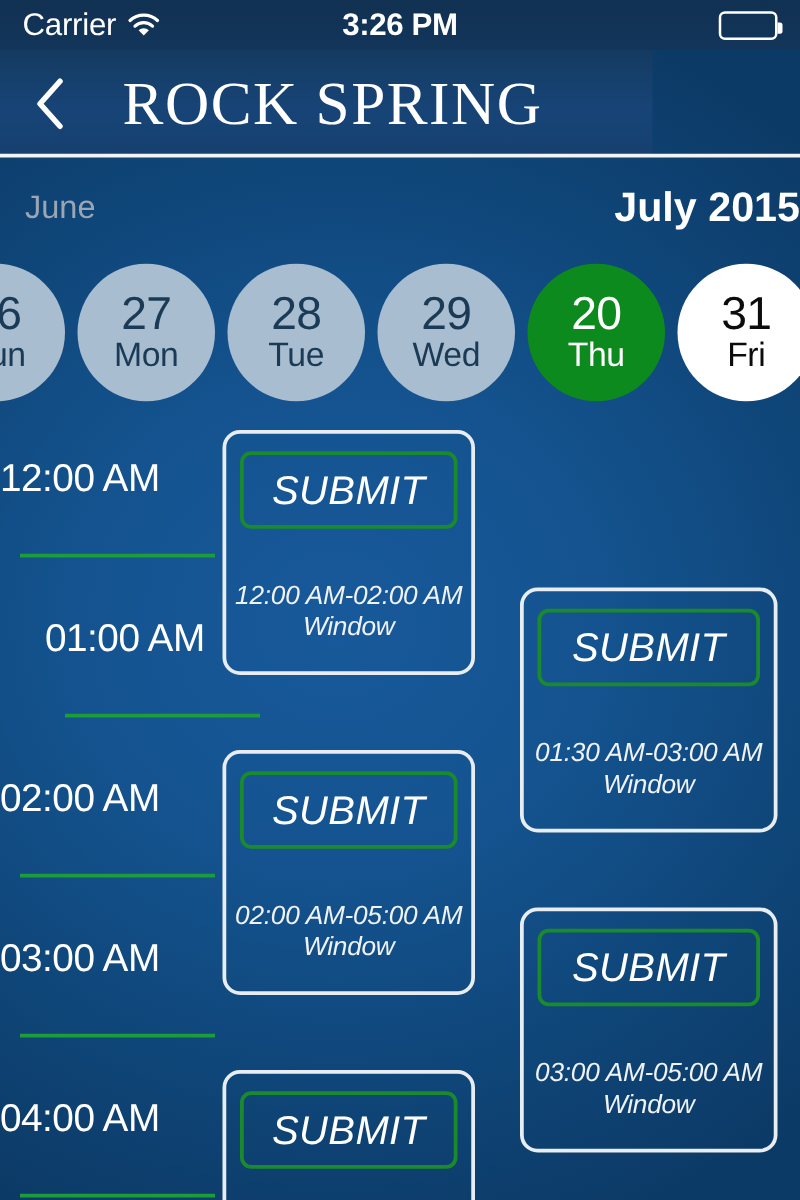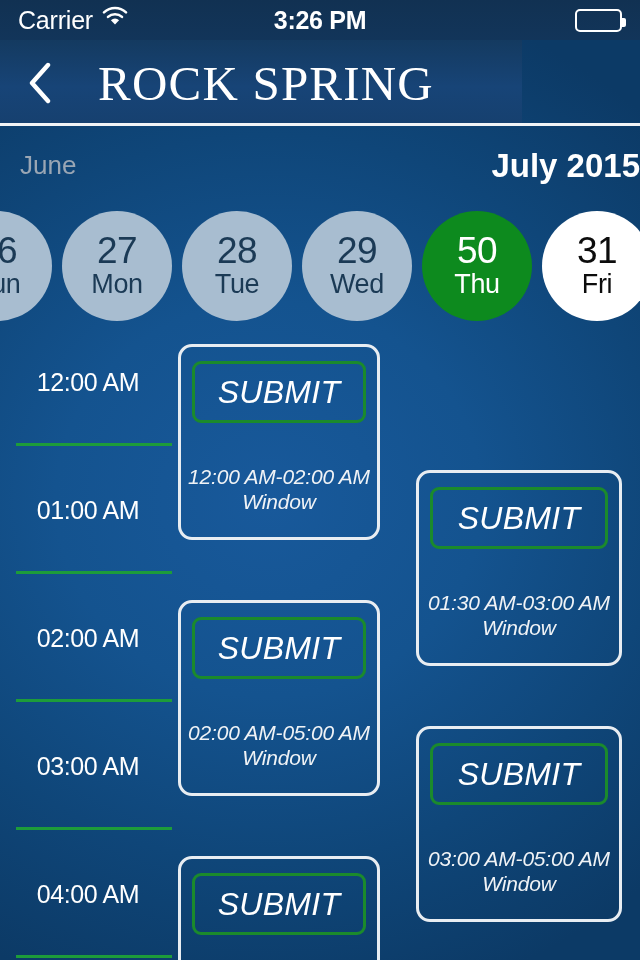--- a/index.html
+++ b/index.html
@@ -30,21 +30,21 @@
   .statusbar {
     position: absolute;
     top: 0; left: 0;
     width: 640px; height: 40px;
     background: linear-gradient(180deg, #113152 0%, #12355a 100%);
     display: flex;
     align-items: center;
     padding: 0 18px;
     z-index: 30;
   }
-  .sb-left { display: flex; align-items: flex-start; gap: 9px; flex: 1 1 0; }
+  .sb-left { display: flex; align-items: center; gap: 9px; flex: 1 1 0; }
   .sb-carrier {
     color: #fff;
     font-size: 25px;
     letter-spacing: -0.2px;
   }
   .wifi-ico { width: 26px; height: 20px; display: block; }
   .sb-center {
     flex: 0 0 auto;
     color: #fff;
     font-size: 25px;
@@ -210,23 +210,23 @@
     position: absolute;
     left: 0;
     width: 176px;
     height: 128px;
   }
   .time-label {
     position: absolute;
     left: 0; right: 0;
     top: 50%;
     transform: translateY(-50%);
-    text-align: center;
-    color: #ffffff;
-    font-size: 25px;
+    text-align: left;
+    color: #ffffff;
+    font-size: 31px;
     letter-spacing: -0.4px;
     line-height: 1;
     white-space: nowrap;
   }
   .time-rule {
     position: absolute;
     left: 16px;
     width: 156px;
     height: 3px;
     background: #1d9c3a;
@@ -325,37 +325,37 @@
         </div>
         <div class="day">
           <div class="day-num">28</div>
           <div class="day-dow">Tue</div>
         </div>
         <div class="day">
           <div class="day-num">29</div>
           <div class="day-dow">Wed</div>
         </div>
         <div class="day sel-green">
-          <div class="day-num">50</div>
+          <div class="day-num">20</div>
           <div class="day-dow">Thu</div>
         </div>
         <div class="day sel-white">
           <div class="day-num">31</div>
           <div class="day-dow">Fri</div>
         </div>
       </div>
   </div>
 
   <div class="schedule">
     <div class="sched-inner" id="sched-inner">
         <div class="time-row" style="top: -6px;">
           <div class="time-label">12:00 AM</div>
           <div class="time-rule" style="top: 125px;"></div>
         </div>
-        <div class="time-row" style="top: 122px;">
+        <div class="time-row" style="top: 122px; margin-left: 36px;">
           <div class="time-label">01:00 AM</div>
           <div class="time-rule" style="top: 125px;"></div>
         </div>
         <div class="time-row" style="top: 250px;">
           <div class="time-label">02:00 AM</div>
           <div class="time-rule" style="top: 125px;"></div>
         </div>
         <div class="time-row" style="top: 378px;">
           <div class="time-label">03:00 AM</div>
           <div class="time-rule" style="top: 125px;"></div>

